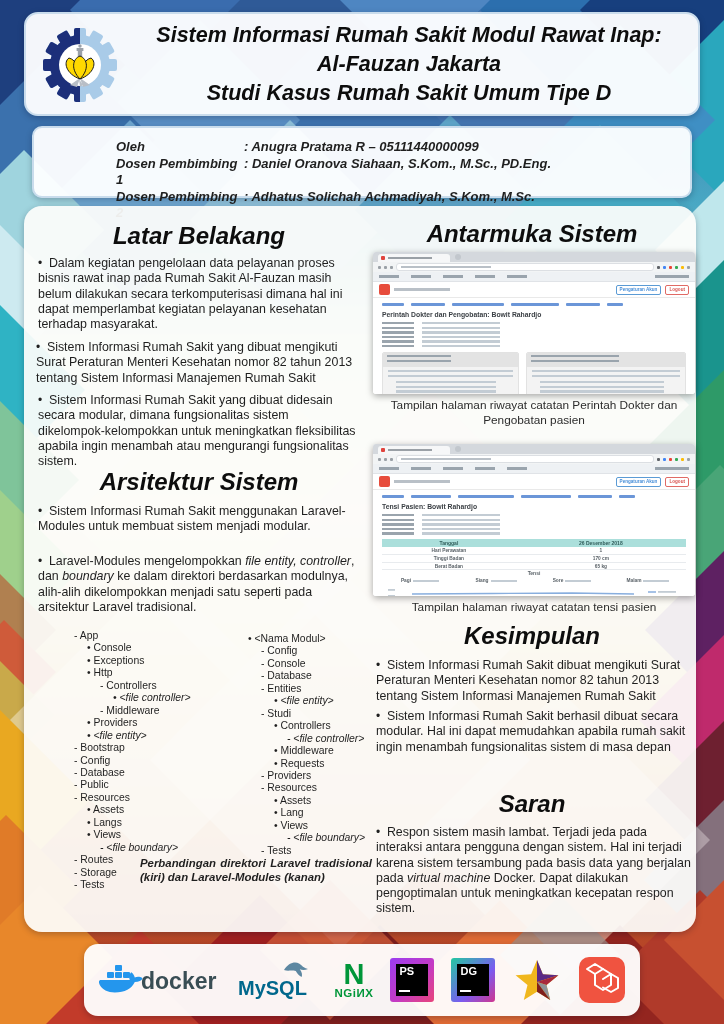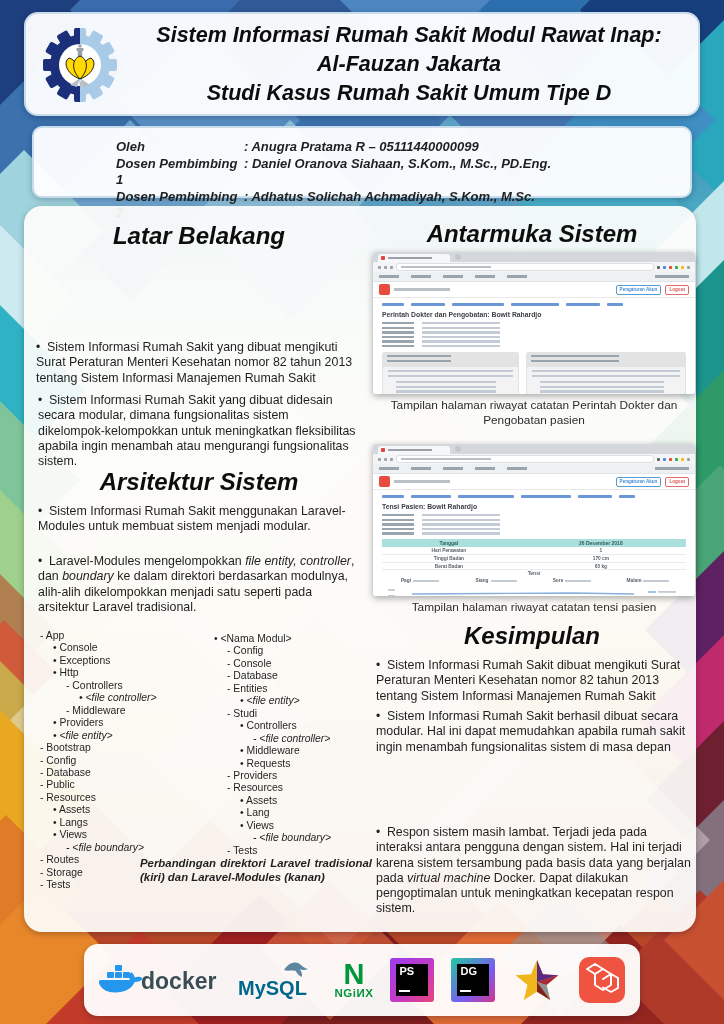--- a/index.html
+++ b/index.html
@@ -20,21 +20,21 @@
   .author-row .lbl{width:128px;flex:none;}
   
   .main-box{left:24px;top:206px;width:672px;height:726px;border-radius:18px;
     background:rgba(253,253,251,.93);border:none;}
   .h1{position:absolute;text-align:center;font-weight:bold;font-style:italic;
     font-size:24px;color:#0d0d0d;}
   .bullet{position:absolute;font-size:12.4px;line-height:15.3px;text-align:left;margin:0;}
   .bullet::before{content:"\2022\00a0\00a0";font-size:12px;}
   .it,i{font-style:italic;}
   
-  .tree{position:absolute;font-size:10.4px;line-height:12.45px;white-space:nowrap;}
+  .tree{position:absolute;font-size:10.4px;line-height:12.45px;white-space:nowrap;margin-left:34px;}
   .tree-line{}
   .tree-cap{position:absolute;font-weight:bold;font-style:italic;font-size:11.4px;
     line-height:14px;text-align:justify;}
   .shot-cap{position:absolute;font-size:11.8px;line-height:14.5px;text-align:center;color:#2c2c2c;}
   
   .browser{position:absolute;background:#fff;border-radius:3px;overflow:hidden;
     box-shadow:0 2px 7px rgba(0,0,0,.35);}
   .b-tabbar{height:10px;background:#d4d8dd;position:relative;}
   .b-tab{position:absolute;left:5px;top:2px;width:72px;height:8px;background:#f6f7f8;border-radius:3px 3px 0 0;}
   .b-fav{position:absolute;left:3px;top:2px;width:4px;height:4px;background:#e0443e;border-radius:1px;}
@@ -230,20 +230,21 @@
       <div class="author-row">
         <span class="lbl">Dosen Pembimbing 2</span>
         <span>: Adhatus Solichah Achmadiyah, S.Kom., M.Sc.</span>
       </div>
     </div>
   </div>
 
   <div class="box main-box">
 
     <div class="h1" style="left:12px;top:16px;width:326px;">Latar Belakang</div>
+    <p class="bullet" style="left:14px;top:50px;width:318px;">Dalam kegiatan pengelolaan data pelayanan proses bisnis rawat inap pada Rumah Sakit Al-Fauzan masih belum dilakukan secara terkomputerisasi dimana hal ini dapat memperlambat kegiatan pelayanan kesehatan terhadap masyarakat.</p>
     <p class="bullet" style="left:12px;top:134px;width:318px;">Sistem Informasi Rumah Sakit yang dibuat mengikuti Surat Peraturan Menteri Kesehatan nomor 82 tahun 2013 tentang Sistem Informasi Manajemen Rumah Sakit</p>
     <p class="bullet" style="left:14px;top:187px;width:318px;">Sistem Informasi Rumah Sakit yang dibuat didesain secara modular, dimana fungsionalitas sistem dikelompok-kelompokkan untuk meningkatkan fleksibilitas apabila ingin menambah atau mengurangi fungsionalitas sistem.</p>
 
     <div class="h1" style="left:12px;top:262px;width:326px;">Arsitektur Sistem</div>
     <p class="bullet" style="left:14px;top:298px;width:318px;">Sistem Informasi Rumah Sakit menggunakan Laravel-Modules untuk membuat sistem menjadi modular.</p>
     <p class="bullet" style="left:14px;top:348px;width:318px;"><span>Laravel-Modules mengelompokkan </span><i>file entity, controller</i><span>, dan </span><i>boundary</i><span> ke dalam direktori berdasarkan modulnya, alih-alih dikelompokkan menjadi satu seperti pada arsitektur Laravel tradisional.</span></p>
 
     <div class="tree" style="left:16px;top:424px;width:172px;">
         <div class="tree-line" style="padding-left: 0px;"><span>- App</span></div>
         <div class="tree-line" style="padding-left: 13px;"><span>• Console</span></div>
@@ -473,20 +474,21 @@
           </g>
         </svg>
       </div>
     </div>
     <div class="shot-cap" style="left:360px;top:394px;width:300px;">Tampilan halaman riwayat catatan tensi pasien</div>
 
     <div class="h1" style="left:340px;top:416px;width:336px;">Kesimpulan</div>
     <p class="bullet" style="left:352px;top:452px;width:316px;">Sistem Informasi Rumah Sakit dibuat mengikuti Surat Peraturan Menteri Kesehatan nomor 82 tahun 2013 tentang Sistem Informasi Manajemen Rumah Sakit</p>
     <p class="bullet" style="left:352px;top:490px;width:316px;margin-top:13px;">Sistem Informasi Rumah Sakit berhasil dibuat secara modular. Hal ini dapat memudahkan apabila rumah sakit ingin menambah fungsionalitas sistem di masa depan</p>
 
+    <div class="h1" style="left:340px;top:584px;width:336px;">Saran</div>
     <p class="bullet" style="left:352px;top:619px;width:316px;"><span>Respon sistem masih lambat. Terjadi jeda pada interaksi antara pengguna dengan sistem. Hal ini terjadi karena sistem tersambung pada basis data yang berjalan pada </span><i>virtual machine</i><span> Docker. Dapat dilakukan pengoptimalan untuk meningkatkan kecepatan respon sistem.</span></p>
   </div>
 
   <div class="box footer-box">
     <svg width="118" height="46" viewBox="0 0 118 46">
       <g fill="#2496ed">
         <rect x="8" y="15" width="7" height="6" rx="1"></rect>
           <rect x="16" y="15" width="7" height="6" rx="1"></rect>
         <rect x="24" y="15" width="7" height="6" rx="1"></rect>
           <rect x="16" y="8" width="7" height="6" rx="1"></rect>

